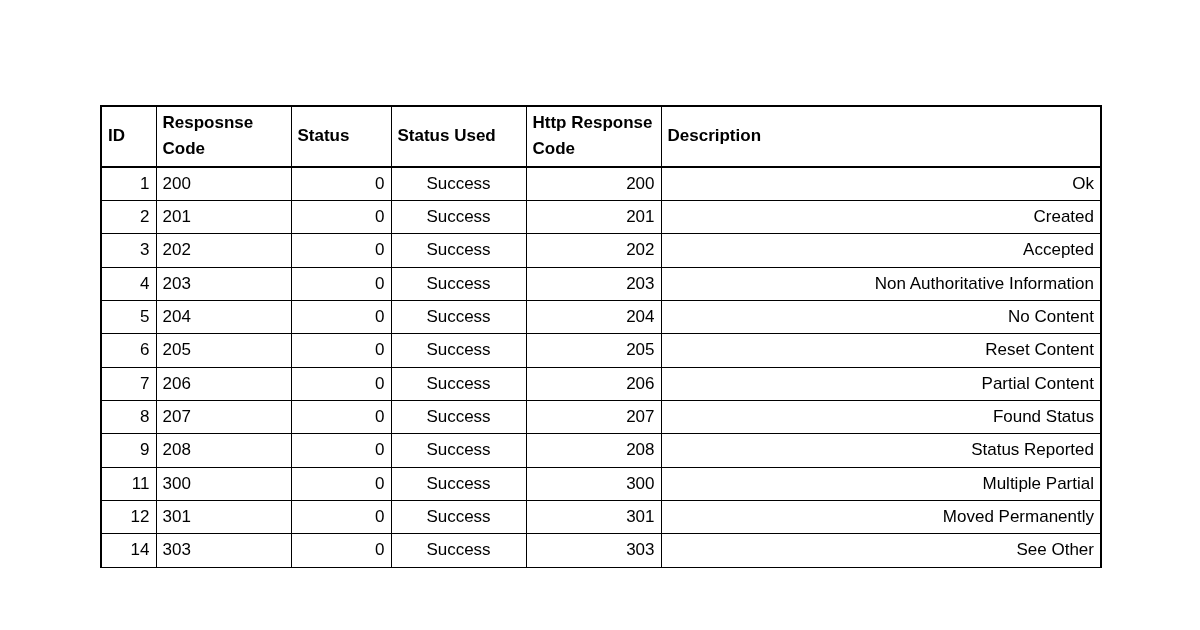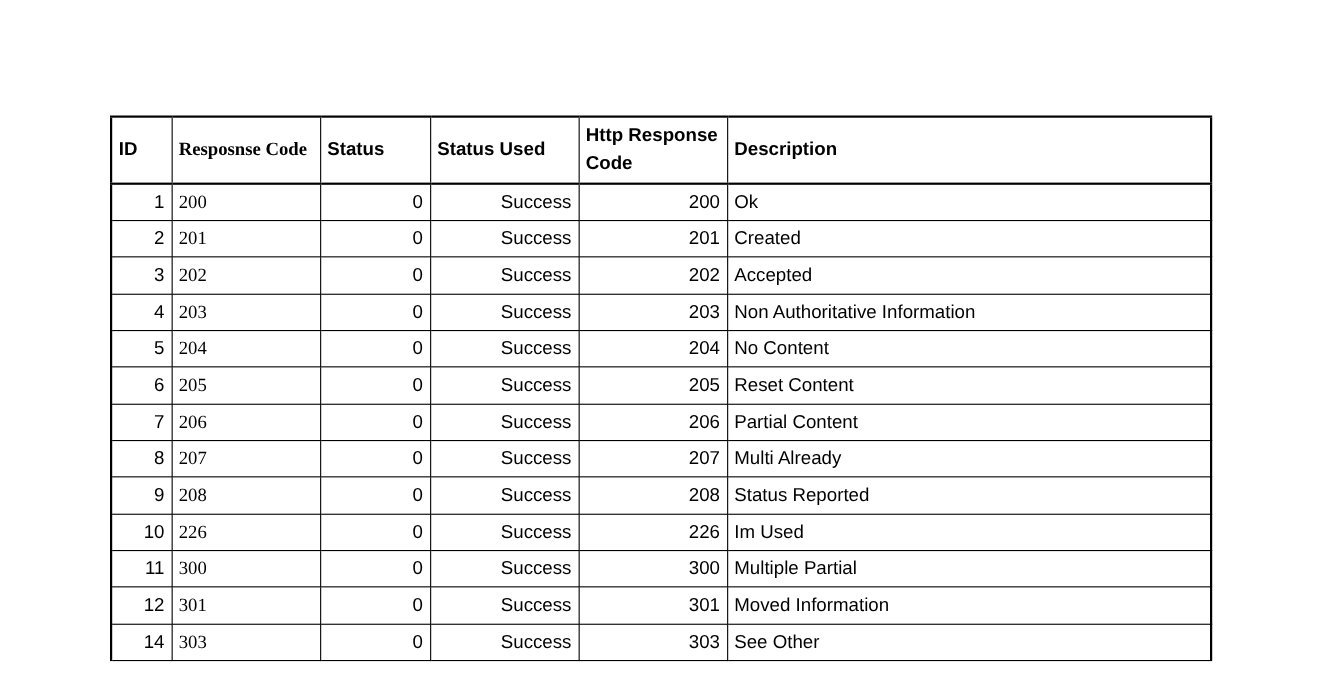--- a/index.html
+++ b/index.html
@@ -34,25 +34,25 @@
   }
   th {
     font-weight: 700;
     text-align: left;
     border-top: 2px solid #000;
     border-bottom: 2px solid #000;
     vertical-align: middle;
     height: 46px;
   }
   .col-id    { width: 55px;  text-align: right; }
-  .col-resp  { width: 135px; text-align: left; font-family: Liberation Serif, serif; }
+  .col-resp  { width: 135px; text-align: left; }
   .col-stat  { width: 100px; text-align: right; }
-  .col-sdesc { width: 135px; text-align: right; }
+  .col-sdesc { width: 135px; text-align: center; }
   .col-http  { width: 135px; text-align: right; margin-left: 11px; }
-  .col-desc  { width: 440px; text-align: left; }
+  .col-desc  { width: 440px; text-align: right; }
   th.col-id, th.col-resp, th.col-stat, th.col-sdesc, th.col-http, th.col-desc {
     text-align: left;
   }
   table { border-left: 2px solid #000; border-right: 2px solid #000; }
 </style>
 </head>
 <body>
 
 <div class="page">
   <table>
@@ -122,53 +122,45 @@
           <td class="col-sdesc">Success</td>
           <td class="col-http">206</td>
           <td class="col-desc">Partial Content</td>
         </tr>
         <tr>
           <td class="col-id">8</td>
           <td class="col-resp">207</td>
           <td class="col-stat">0</td>
           <td class="col-sdesc">Success</td>
           <td class="col-http">207</td>
-          <td class="col-desc">Multi Already</td>
+          <td class="col-desc">Found Status</td>
         </tr>
         <tr>
           <td class="col-id">9</td>
           <td class="col-resp">208</td>
           <td class="col-stat">0</td>
           <td class="col-sdesc">Success</td>
           <td class="col-http">208</td>
           <td class="col-desc">Status Reported</td>
-        </tr>
-        <tr>
-          <td class="col-id">10</td>
-          <td class="col-resp">226</td>
-          <td class="col-stat">0</td>
-          <td class="col-sdesc">Success</td>
-          <td class="col-http">226</td>
-          <td class="col-desc">Im Used</td>
         </tr>
         <tr>
           <td class="col-id">11</td>
           <td class="col-resp">300</td>
           <td class="col-stat">0</td>
           <td class="col-sdesc">Success</td>
           <td class="col-http">300</td>
           <td class="col-desc">Multiple Partial</td>
         </tr>
         <tr>
           <td class="col-id">12</td>
           <td class="col-resp">301</td>
           <td class="col-stat">0</td>
           <td class="col-sdesc">Success</td>
           <td class="col-http">301</td>
-          <td class="col-desc">Moved Information</td>
+          <td class="col-desc">Moved Permanently</td>
         </tr>
         <tr>
           <td class="col-id">14</td>
           <td class="col-resp">303</td>
           <td class="col-stat">0</td>
           <td class="col-sdesc">Success</td>
           <td class="col-http">303</td>
           <td class="col-desc">See Other</td>
         </tr>
       </tbody>

